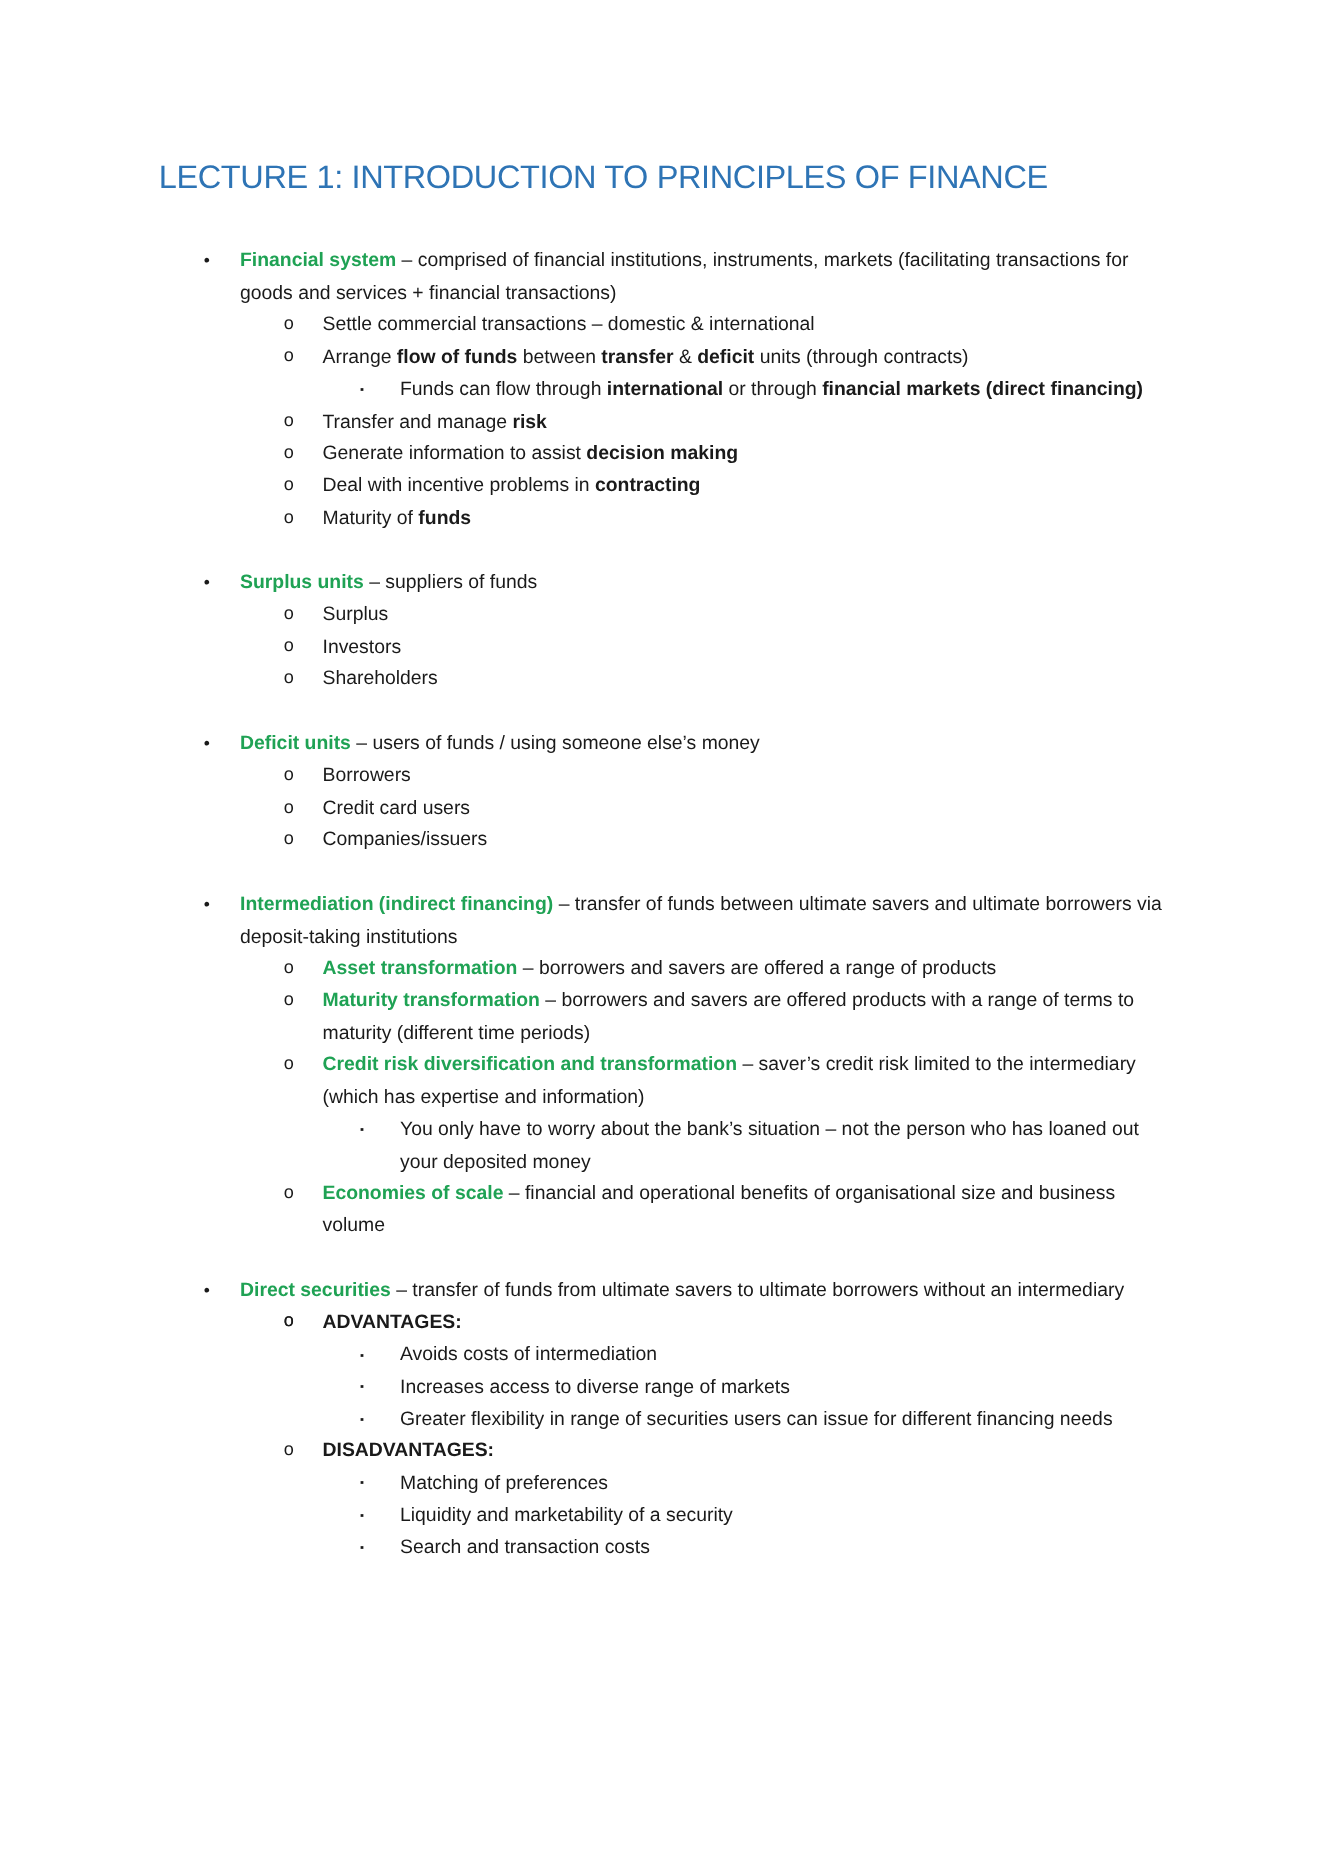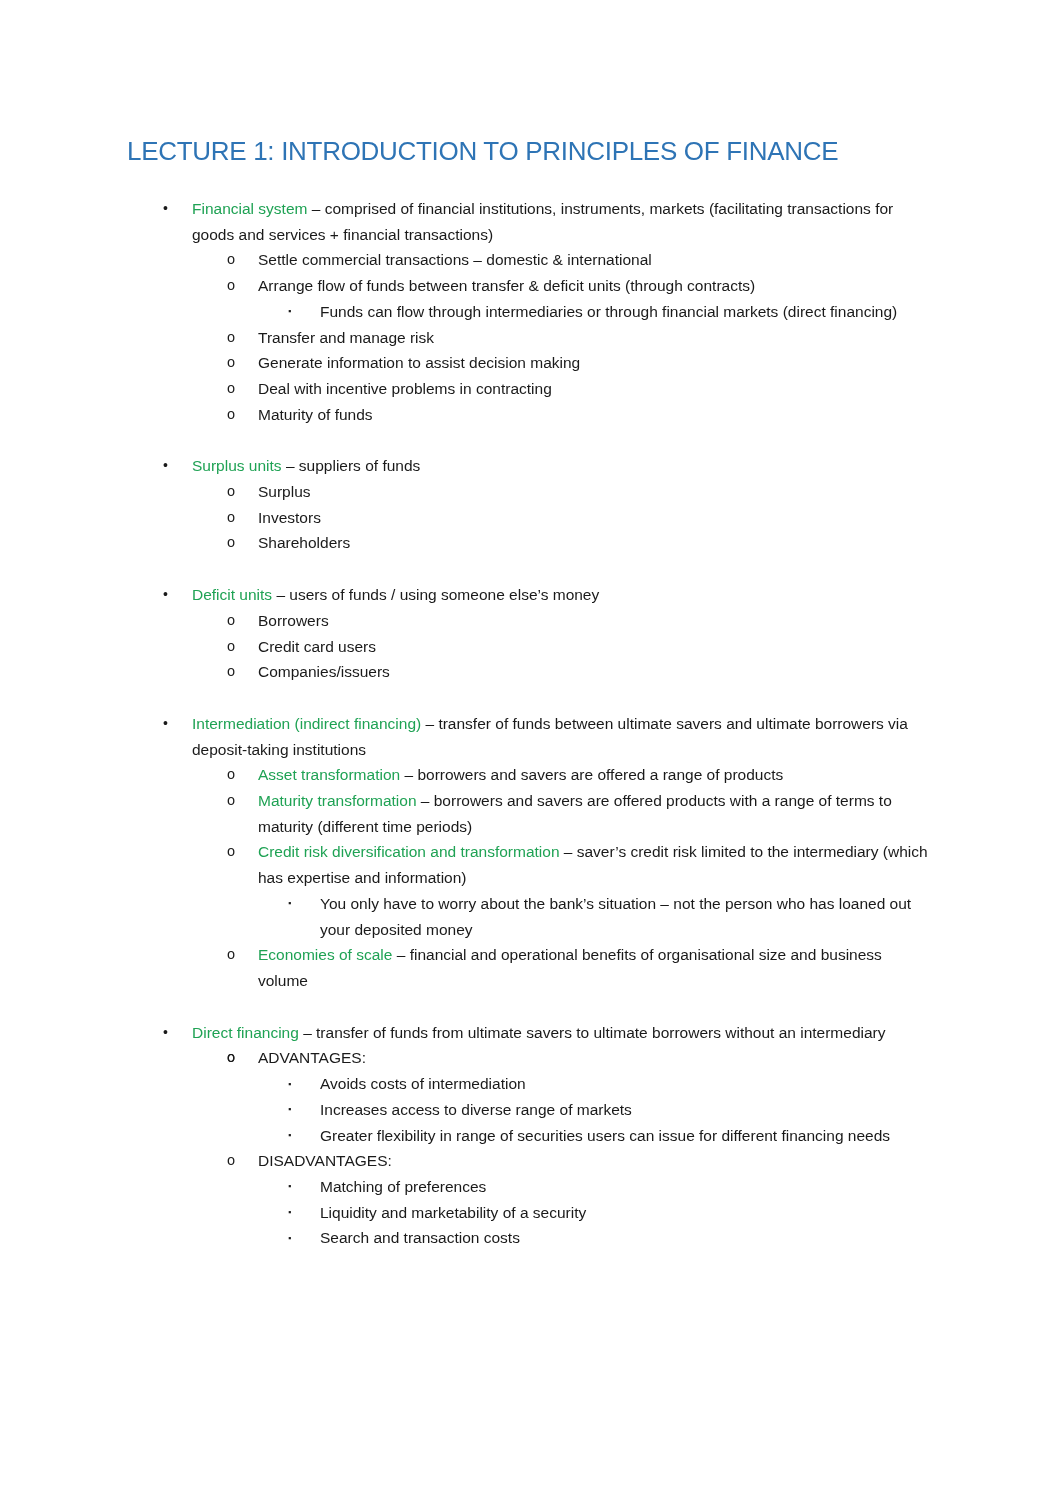--- a/index.html
+++ b/index.html
@@ -13,21 +13,21 @@
     position: relative;
     overflow: hidden;
   }
   .page {
     position: absolute;
     inset: 0;
   }
   .doc-title {
     position: absolute;
     left: 127px;
-    top: 136px;
+    top: 126px;
     margin: 0;
     font-size: 26px;
     font-weight: 500;
     letter-spacing: -0.3px;
     line-height: 30px;
     color: var(--title-color, #2e74b5);
     white-space: nowrap;
   }
   .doc-body {
     position: absolute;
@@ -46,35 +46,35 @@
     top: 0;
     line-height: 25.7px;
     color: #1a1a1a;
   }
   .item.l1 { margin-left: 192px; width: 742px; }
   .item.l1 .marker { left: -29px; font-size: 14px; }
   .item.l2 { margin-left: 258px; width: 676px; }
   .item.l2 .marker { left: -31px; font-size: 14.5px; }
   .item.l3 { margin-left: 320px; width: 614px; }
   .item.l3 .marker { left: -32px; font-size: 9px; top: 0.5px; }
-  .run-green-bold { font-weight: 400; color: var(--term-color, #1fa254); }
-  .run-bold { font-weight: 400; text-align: center; }
+  .run-green-bold { font-weight: 700; color: var(--term-color, #1fa254); }
+  .run-bold { font-weight: 700; text-align: center; }
   .run-normal { font-weight: 400; }
 </style>
 </head>
 <body>
 
 <div class="page">
   <h1 class="doc-title">LECTURE 1: INTRODUCTION TO PRINCIPLES OF FINANCE</h1>
   <div class="doc-body">
       <div class="section">
         <div class="item l1"><span class="marker">•</span><span><span class="run-green-bold">Financial system</span><span class="run-normal"> – comprised of financial institutions, instruments, markets (facilitating transactions for goods and services + financial transactions)</span></span></div>
         <div class="item l2"><span class="marker">o</span><span><span class="run-normal">Settle commercial transactions – domestic &amp; international</span></span></div>
         <div class="item l2"><span class="marker">o</span><span><span class="run-normal">Arrange </span><span class="run-bold">flow of funds</span><span class="run-normal"> between </span><span class="run-bold">transfer</span><span class="run-normal"> &amp; </span><span class="run-bold">deficit</span><span class="run-normal"> units (through contracts)</span></span></div>
-        <div class="item l3"><span class="marker">▪</span><span><span class="run-normal">Funds can flow through </span><span class="run-bold">intermediaries</span><span class="run-normal"> or through </span><span class="run-bold">financial markets (direct financing)</span></span></div>
+        <div class="item l3"><span class="marker">▪</span><span><span class="run-normal">Funds can flow through </span><span class="run-bold">international</span><span class="run-normal"> or through </span><span class="run-bold">financial markets (direct financing)</span></span></div>
         <div class="item l2"><span class="marker">o</span><span><span class="run-normal">Transfer and manage </span><span class="run-bold">risk</span></span></div>
         <div class="item l2"><span class="marker">o</span><span><span class="run-normal">Generate information to assist </span><span class="run-bold">decision making</span></span></div>
         <div class="item l2"><span class="marker">o</span><span><span class="run-normal">Deal with incentive problems in </span><span class="run-bold">contracting</span></span></div>
         <div class="item l2"><span class="marker">o</span><span><span class="run-normal">Maturity of </span><span class="run-bold">funds</span></span></div>
       </div>
       <div class="section">
         <div class="item l1"><span class="marker">•</span><span><span class="run-green-bold">Surplus units</span><span class="run-normal"> – suppliers of funds</span></span></div>
         <div class="item l2"><span class="marker">o</span><span><span class="run-normal">Surplus</span></span></div>
         <div class="item l2"><span class="marker">o</span><span><span class="run-normal">Investors</span></span></div>
         <div class="item l2"><span class="marker">o</span><span><span class="run-normal">Shareholders</span></span></div>
@@ -87,21 +87,21 @@
       </div>
       <div class="section">
         <div class="item l1"><span class="marker">•</span><span><span class="run-green-bold">Intermediation (indirect financing)</span><span class="run-normal"> – transfer of funds between ultimate savers and ultimate borrowers via deposit-taking institutions</span></span></div>
         <div class="item l2"><span class="marker">o</span><span><span class="run-green-bold">Asset transformation</span><span class="run-normal"> – borrowers and savers are offered a range of products</span></span></div>
         <div class="item l2"><span class="marker">o</span><span><span class="run-green-bold">Maturity transformation</span><span class="run-normal"> – borrowers and savers are offered products with a range of terms to maturity (different time periods)</span></span></div>
         <div class="item l2"><span class="marker">o</span><span><span class="run-green-bold">Credit risk diversification and transformation</span><span class="run-normal"> – saver’s credit risk limited to the intermediary (which has expertise and information)</span></span></div>
         <div class="item l3"><span class="marker">▪</span><span><span class="run-normal">You only have to worry about the bank’s situation – not the person who has loaned out your deposited money</span></span></div>
         <div class="item l2"><span class="marker">o</span><span><span class="run-green-bold">Economies of scale</span><span class="run-normal"> – financial and operational benefits of organisational size and business volume</span></span></div>
       </div>
       <div class="section">
-        <div class="item l1"><span class="marker">•</span><span><span class="run-green-bold">Direct financing</span><span class="run-normal"> – transfer of funds from ultimate savers to ultimate borrowers without an intermediary</span></span></div>
+        <div class="item l1"><span class="marker">•</span><span><span class="run-green-bold">Direct securities</span><span class="run-normal"> – transfer of funds from ultimate savers to ultimate borrowers without an intermediary</span></span></div>
         <div class="item l2"><span class="marker">o</span></div>
         <div class="item l2"><span class="marker">o</span><span><span class="run-bold">ADVANTAGES:</span></span></div>
         <div class="item l3"><span class="marker">▪</span><span><span class="run-normal">Avoids costs of intermediation</span></span></div>
         <div class="item l3"><span class="marker">▪</span><span><span class="run-normal">Increases access to diverse range of markets</span></span></div>
         <div class="item l3"><span class="marker">▪</span><span><span class="run-normal">Greater flexibility in range of securities users can issue for different financing needs</span></span></div>
         <div class="item l2"><span class="marker">o</span><span><span class="run-bold">DISADVANTAGES:</span></span></div>
         <div class="item l3"><span class="marker">▪</span><span><span class="run-normal">Matching of preferences</span></span></div>
         <div class="item l3"><span class="marker">▪</span><span><span class="run-normal">Liquidity and marketability of a security</span></span></div>
         <div class="item l3"><span class="marker">▪</span><span><span class="run-normal">Search and transaction costs</span></span></div>
       </div>

